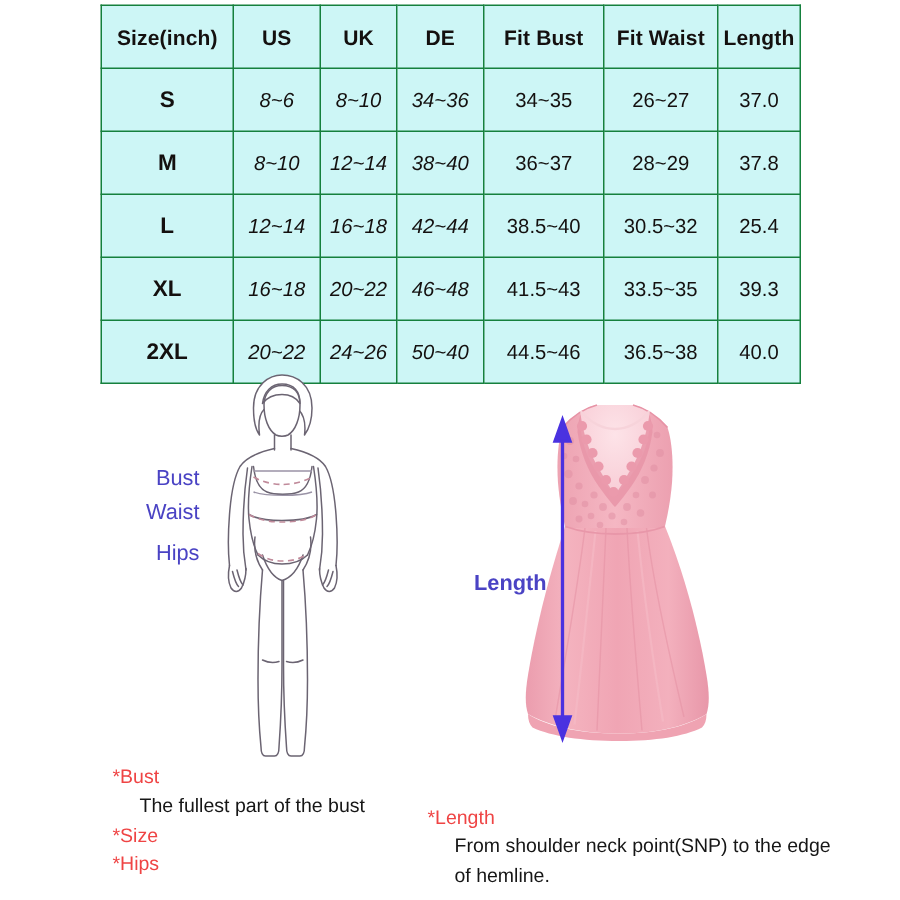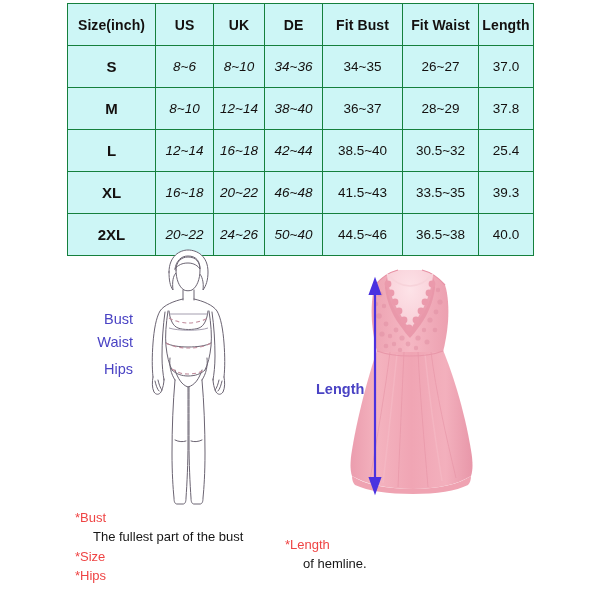--- a/index.html
+++ b/index.html
@@ -343,14 +343,15 @@
 <div id="notes-left">
   <p class="note-head">*Bust</p>
   <p class="note-body">The fullest part of the bust</p>
   <p class="note-head">*Size</p>
   <p class="note-head">*Hips</p>
 
 </div>
 
 <div id="notes-right">
   <p class="note-head">*Length</p>
+  <p class="note-body">From shoulder neck point(SNP) to the edge</p>
   <p class="note-body">of hemline.</p>
 </div>
 
 </body></html>

